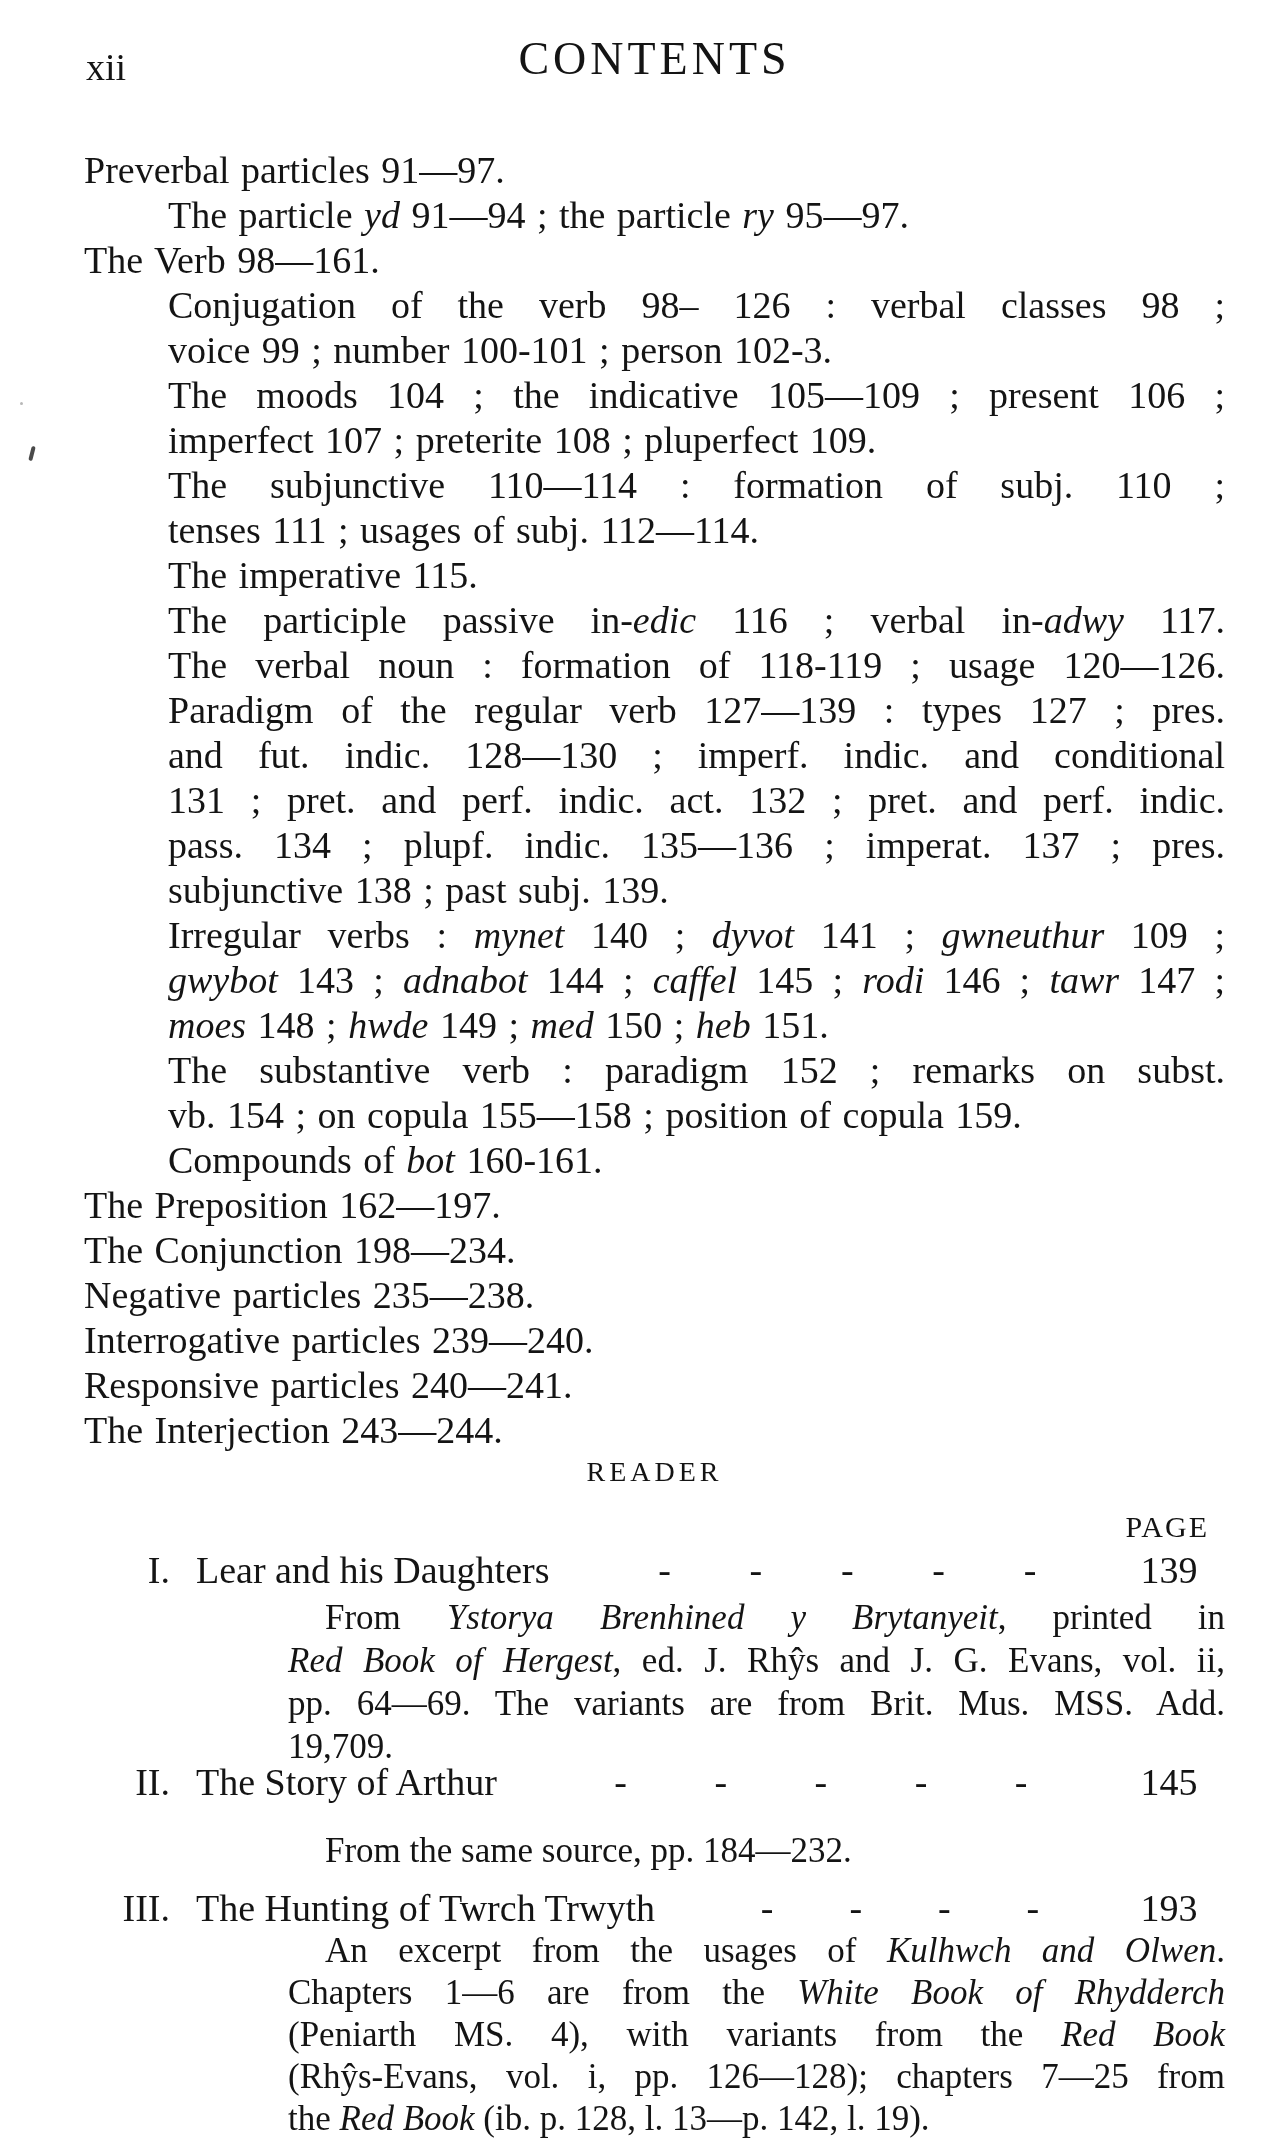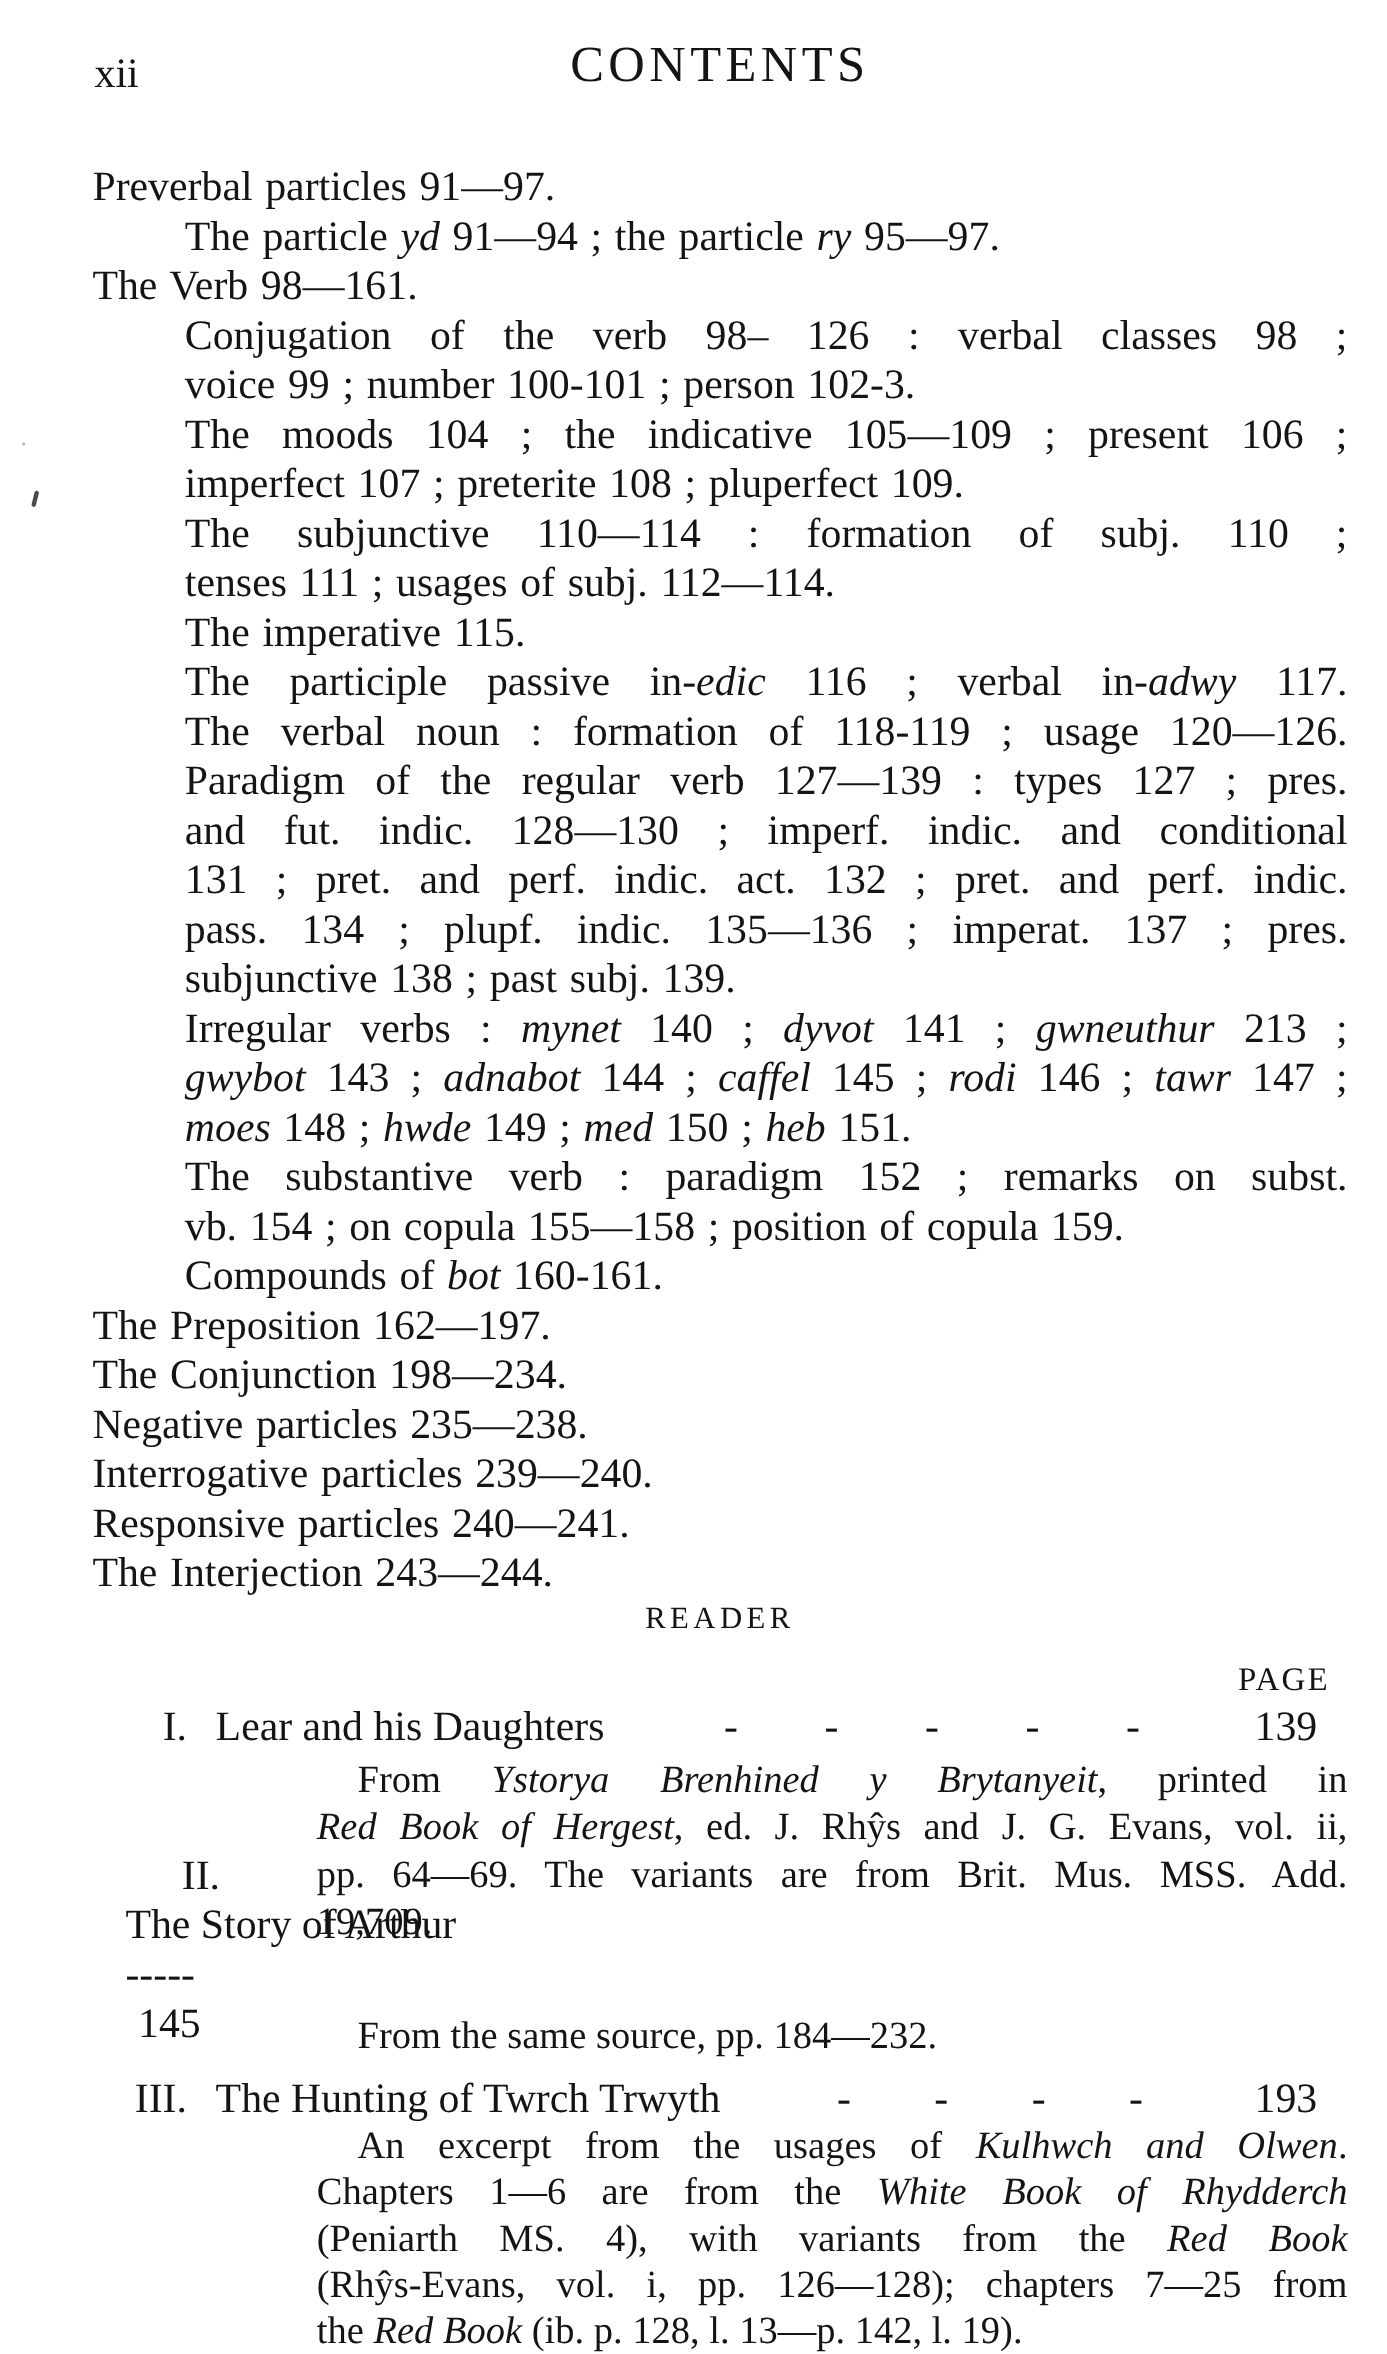--- a/index.html
+++ b/index.html
@@ -39,21 +39,21 @@
     position:absolute;left:84px;width:1125px;
     display:flex;align-items:baseline;
     font-size:38px;line-height:45px;
   }
   .entry-row .num{flex:none;width:86px;text-align:right;}
   .entry-row .etitle{flex:none;margin-left:26px;white-space:nowrap;}
   .entry-row .leader{flex:1;display:flex;justify-content:space-evenly;margin:0 14px 0 30px;}
   .entry-row .leader span{flex:none;}
   .entry-row .pg{flex:none;min-width:80px;text-align:center;}
   .row0{top:1548px;}
-  .row1{top:1683px;flex-direction:column;}
+  .row1{top:1760px;}
   .row2{top:1886px;}
   .entry-desc{
     position:absolute;left:288px;width:937px;
     font-size:35px;
   }
   .desc0{top:1596px;}
   .desc1{top:1829px;}
   .desc2{top:1930px;}
   .descln{line-height:43px;}
   .desc2 .descln{line-height:42px;}
@@ -90,21 +90,21 @@
       <div class="ln sub just"><span>The subjunctive 110—114 : formation of subj. 110 ;</span></div>
       <div class="ln sub"><span>tenses 111 ; usages of subj. 112—114.</span></div>
       <div class="ln sub"><span>The imperative 115.</span></div>
       <div class="ln sub just"><span>The participle passive in-</span><span class="it">edic</span><span> 116 ; verbal in-</span><span class="it">adwy</span><span> 117.</span></div>
       <div class="ln sub just"><span>The verbal noun : formation of 118-119 ; usage 120—126.</span></div>
       <div class="ln sub just"><span>Paradigm of the regular verb 127—139 : types 127 ; pres.</span></div>
       <div class="ln sub just"><span>and fut. indic. 128—130 ; imperf. indic. and conditional</span></div>
       <div class="ln sub just"><span>131 ; pret. and perf. indic. act. 132 ; pret. and perf. indic.</span></div>
       <div class="ln sub just"><span>pass. 134 ; plupf. indic. 135—136 ; imperat. 137 ; pres.</span></div>
       <div class="ln sub"><span>subjunctive 138 ; past subj. 139.</span></div>
-      <div class="ln sub just"><span>Irregular verbs : </span><span class="it">mynet</span><span> 140 ; </span><span class="it">dyvot</span><span> 141 ; </span><span class="it">gwneuthur</span><span> 213 ;</span></div>
+      <div class="ln sub just"><span>Irregular verbs : </span><span class="it">mynet</span><span> 140 ; </span><span class="it">dyvot</span><span> 141 ; </span><span class="it">gwneuthur</span><span> 109 ;</span></div>
       <div class="ln sub just"><span class="it">gwybot</span><span> 143 ; </span><span class="it">adnabot</span><span> 144 ; </span><span class="it">caffel</span><span> 145 ; </span><span class="it">rodi</span><span> 146 ; </span><span class="it">tawr</span><span> 147 ;</span></div>
       <div class="ln sub"><span class="it">moes</span><span> 148 ; </span><span class="it">hwde</span><span> 149 ; </span><span class="it">med</span><span> 150 ; </span><span class="it">heb</span><span> 151.</span></div>
       <div class="ln sub just"><span>The substantive verb : paradigm 152 ; remarks on subst.</span></div>
       <div class="ln sub"><span>vb. 154 ; on copula 155—158 ; position of copula 159.</span></div>
       <div class="ln sub"><span>Compounds of </span><span class="it">bot</span><span> 160-161.</span></div>
       <div class="ln"><span>The Preposition 162—197.</span></div>
       <div class="ln"><span>The Conjunction 198—234.</span></div>
       <div class="ln"><span>Negative particles 235—238.</span></div>
       <div class="ln"><span>Interrogative particles 239—240.</span></div>
       <div class="ln"><span>Responsive particles 240—241.</span></div>

